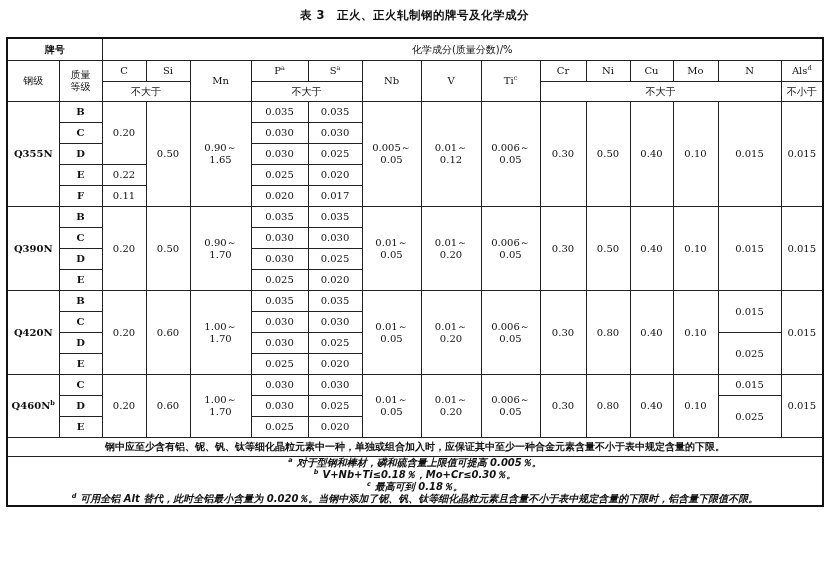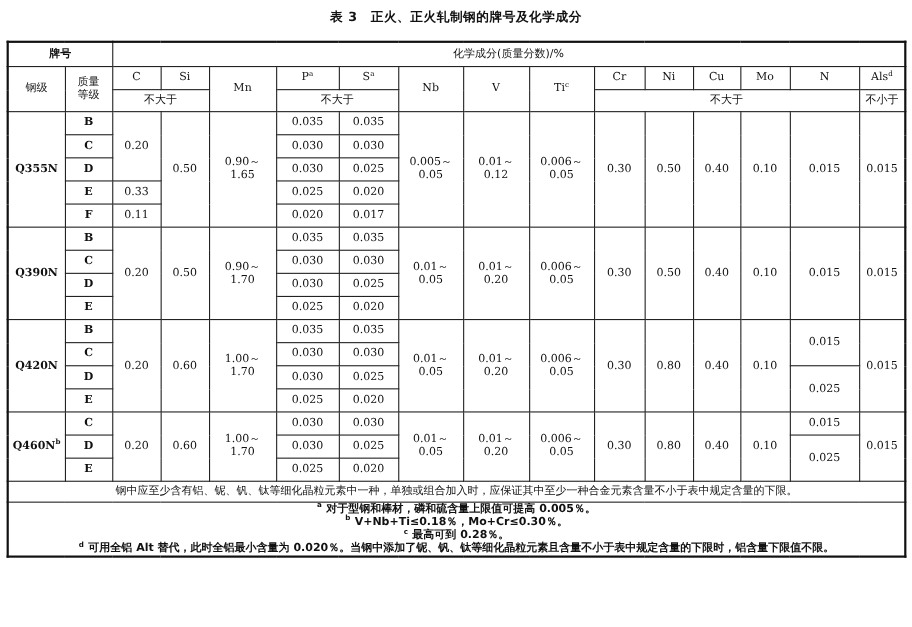--- a/index.html
+++ b/index.html
@@ -10,24 +10,24 @@
   table.main { position:absolute; top:37px; left:6px; width:816px; border-collapse:collapse;
                table-layout:fixed; border:2px solid #111; }
   table.main td { border:1.5px solid #222; text-align:center; vertical-align:middle;
                   padding:0; font-size:10px; line-height:12px; overflow:hidden; }
   td.hd { font-family:"DejaVu Sans","Liberation Sans",sans-serif; font-size:10px; }
   td.bold { font-weight:bold; }
   tr.h1 td { height:21px; }
   tr.h2 td { height:20px; }
   tr.h3 td { height:19px; }
   tr.dr td { height:20px; }
-  td.note { text-align:center; font-family:"DejaVu Sans","Liberation Sans",sans-serif; font-weight:normal; font-size:9.5px; height:18px; }
+  td.note { text-align:center; font-family:"DejaVu Sans","Liberation Sans",sans-serif; font-weight:bold; font-size:9.5px; height:18px; }
   td.fn { text-align:left; padding:6px 0 6px 22px; font-size:9.5px; line-height:19px;
           font-family:"DejaVu Sans","Liberation Sans",sans-serif; font-weight:bold; }
-  td.fn div { white-space:nowrap; }
+  td.fn div { white-space:nowrap;font-style:italic; }
   sup { font-size:6.5px; line-height:0; vertical-align:super; }
   .fn sup { margin-right:4px; }
 </style>
 </head>
 <body>
 
 <div class="title">表 3　正火、正火轧制钢的牌号及化学成分</div>
 
 <table class="main">
   <colgroup>
@@ -100,21 +100,21 @@
         <td>0.030</td>
         <td>0.030</td>
       </tr>
       <tr class="dr">
         <td class="bold">D</td>
         <td>0.030</td>
         <td>0.025</td>
       </tr>
       <tr class="dr">
         <td class="bold">E</td>
-        <td rowspan="1">0.33</td>
+        <td rowspan="1">0.22</td>
         <td>0.025</td>
         <td>0.020</td>
       </tr>
       <tr class="dr">
         <td class="bold">F</td>
         <td rowspan="1">0.11</td>
         <td>0.020</td>
         <td>0.017</td>
       </tr>
       <tr class="dr">
@@ -213,18 +213,18 @@
         <td>0.025</td>
         <td>0.020</td>
       </tr>
       <tr>
         <td class="note" colspan="16">钢中应至少含有铝、铌、钒、钛等细化晶粒元素中一种，单独或组合加入时，应保证其中至少一种合金元素含量不小于表中规定含量的下限。</td>
       </tr>
       <tr>
         <td class="fn" colspan="16">
           <div><sup>a</sup><span>对于型钢和棒材，磷和硫含量上限值可提高 0.005％。</span></div>
           <div><sup>b</sup><span>V+Nb+Ti≤0.18％，Mo+Cr≤0.30％。</span></div>
-          <div><sup>c</sup><span>最高可到 0.28％。</span></div>
+          <div><sup>c</sup><span>最高可到 0.18％。</span></div>
           <div><sup>d</sup><span>可用全铝 Alt 替代，此时全铝最小含量为 0.020％。当钢中添加了铌、钒、钛等细化晶粒元素且含量不小于表中规定含量的下限时，铝含量下限值不限。</span></div>
         </td>
       </tr>
     </tbody>
 </table>
 
 </body></html>

